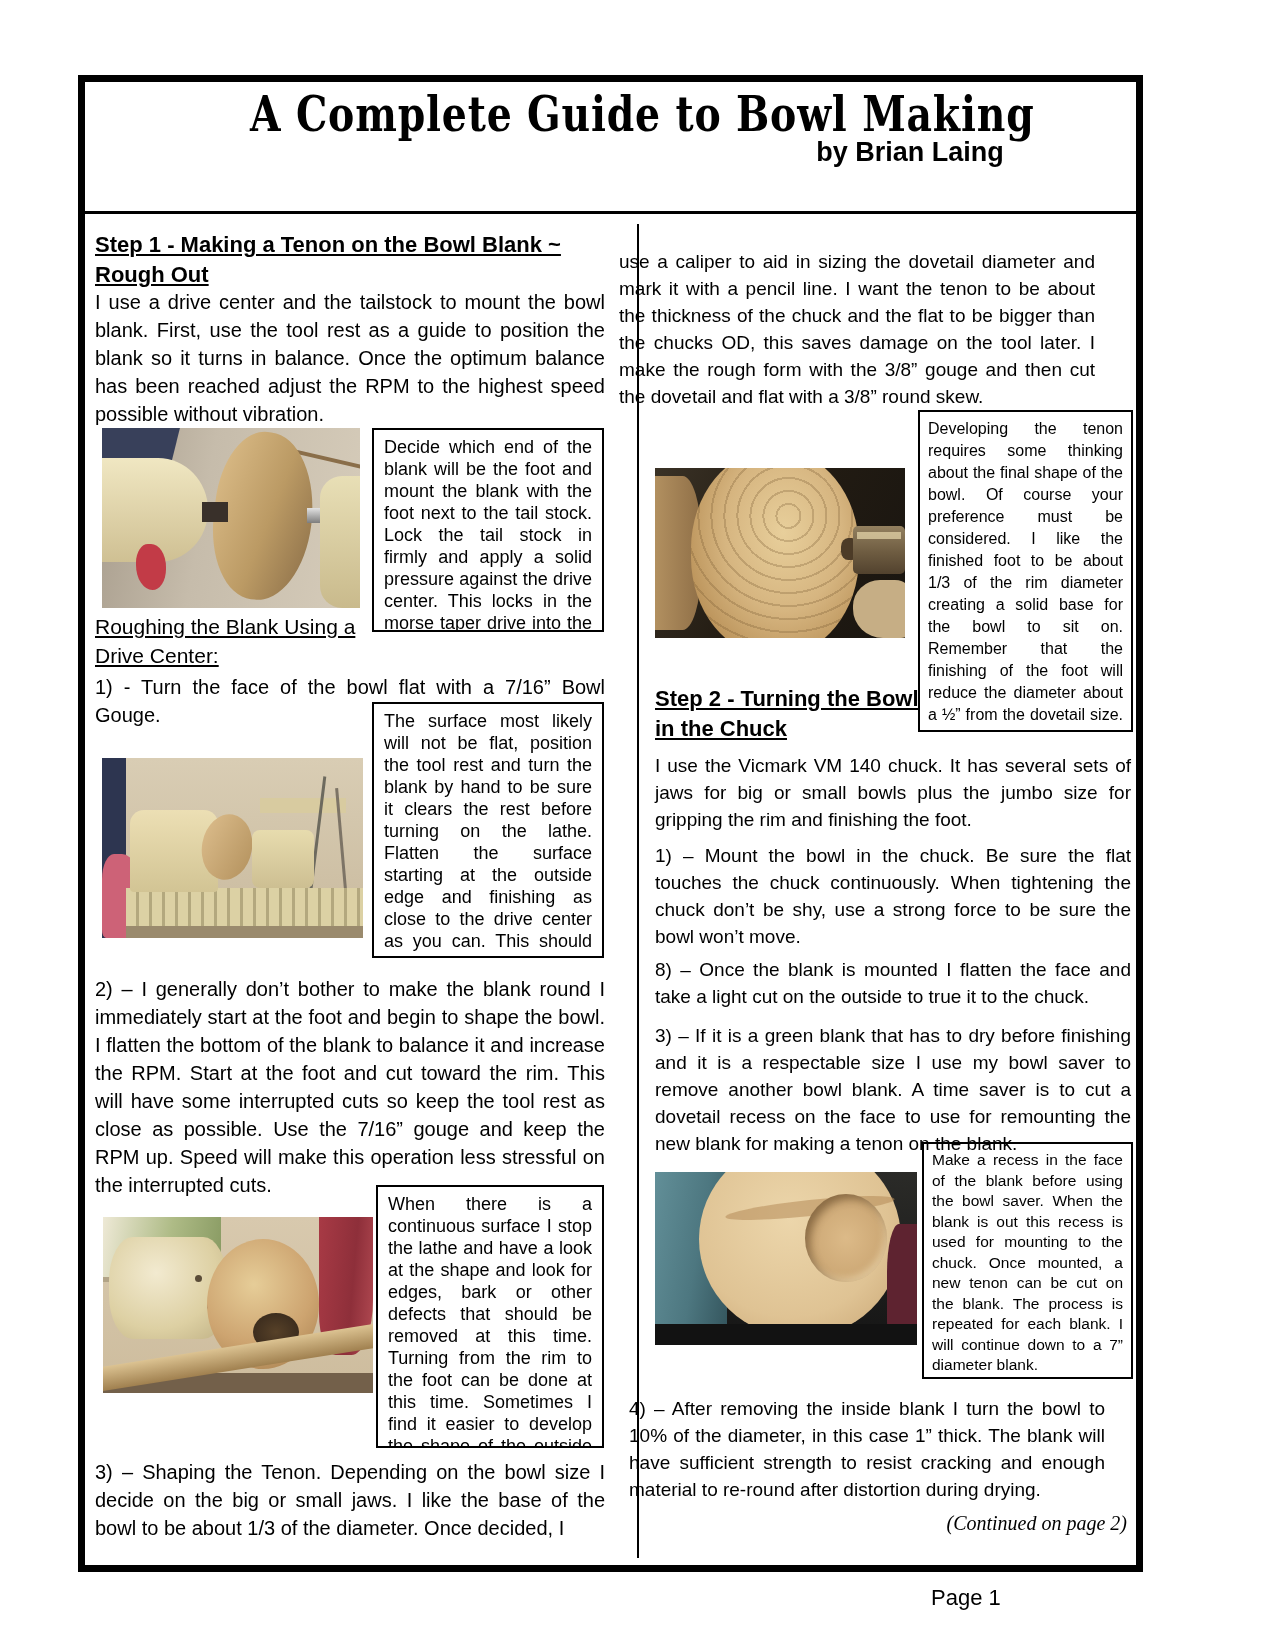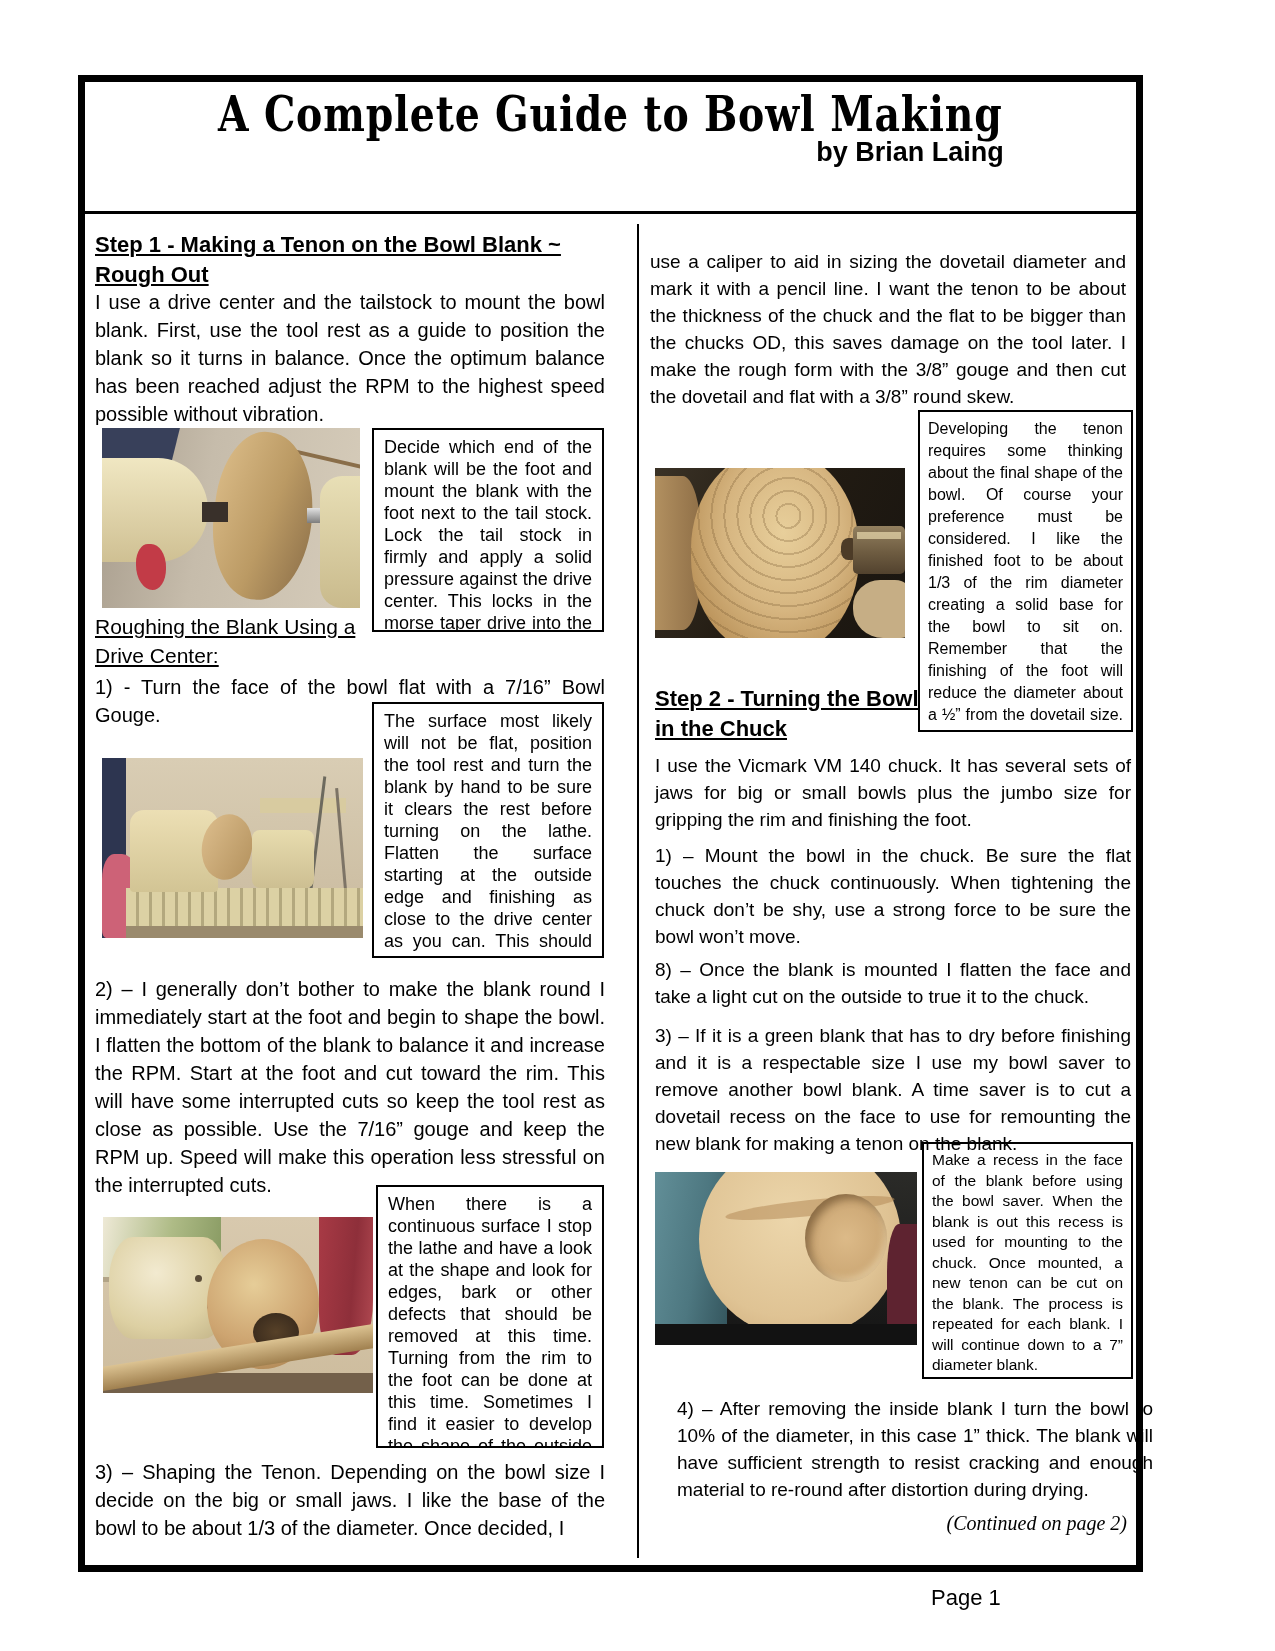--- a/index.html
+++ b/index.html
@@ -1,20 +1,20 @@
 <!DOCTYPE html>
 <html><head>
 <meta charset="utf-8">
 <style>
   html,body{margin:0;padding:0;background:#fff;}
   body{width:1275px;height:1651px;position:relative;font-family:"Liberation Sans",sans-serif;color:#000;-webkit-font-smoothing:antialiased;}
   .abs{position:absolute;}
   
   .frame{position:absolute;left:78px;top:75px;width:1051px;height:1483px;border:7px solid #000;pointer-events:none;}
-  .title-wrap{position:absolute;left:78px;top:86px;width:1065px;text-align:center;}
+  .title-wrap{position:absolute;left:78px;top:86px;width:1065px;text-align:center;padding-left:32px;}
   .title-inner{display:inline-block;font-family:"DejaVu Serif",serif;font-weight:900;font-size:48px;letter-spacing:1px;transform:scaleX(.82);transform-origin:center;}
   .byline{position:absolute;left:700px;top:137px;width:420px;text-align:center;font-weight:bold;font-size:27px;}
   .rule{position:absolute;left:85px;top:211px;width:1051px;height:3px;background:#000;}
   .divider{position:absolute;left:637px;top:224px;width:2px;height:1334px;background:#000;}
   
   .h1{font-size:22px;font-weight:bold;text-decoration:underline;line-height:30px;}
   .p{font-size:20px;line-height:28px;text-align:justify;}
   .pr{font-size:19px;line-height:27px;text-align:justify;}
   .caption{font-size:21px;line-height:29px;text-decoration:underline;}
   .box{border:2px solid #000;box-sizing:border-box;padding:6px 10px;font-size:18px;line-height:22px;text-align:justify;overflow:hidden;}
@@ -136,21 +136,21 @@
   <div class="bolt1"></div>
   <div class="bolt2"></div>
   <div class="bowl"></div>
   <div class="hole"></div>
   <div class="bottom"></div>
   <div class="bar"></div>
 </div>
 
 <div class="abs p" style="left:95px;top:1458px;width:510px;">3) – Shaping the Tenon.  Depending on the bowl size I decide on the big or small jaws.  I like the base of the bowl to be about 1/3 of the diameter. Once decided, I</div>
 
-<div class="abs pr" style="left:650px;top:248px;width:476px;">use a caliper to aid in sizing the dovetail diameter and mark it with a pencil line.  I want the tenon to be about the thickness of the chuck and the flat to be bigger than the chucks OD, this saves damage on the tool later.  I make the rough form with the 3/8” gouge and then cut the dovetail and flat with a 3/8” round skew.</div>
+<div class="abs pr" style="left:619px;top:248px;width:476px;">use a caliper to aid in sizing the dovetail diameter and mark it with a pencil line.  I want the tenon to be about the thickness of the chuck and the flat to be bigger than the chucks OD, this saves damage on the tool later.  I make the rough form with the 3/8” gouge and then cut the dovetail and flat with a 3/8” round skew.</div>
 
 <div class="abs boxr" style="left:918px;top:410px;width:215px;height:322px;">Developing the tenon requires some thinking about the final shape of the bowl. Of course your preference must be considered.  I like the finished foot to be about 1/3 of the rim diameter creating a solid base for the bowl to sit on. Remember that the finishing of the foot will reduce the diameter about a ½” from the dovetail size. The bowl is ready for the chuck.</div>
 
 <div class="photo pR1" style="left:655px;top:468px;width:250px;height:170px;" title="Close-up of shaped bowl blank with tenon at tailstock">
   <div class="wood"></div>
   <div class="dome"></div>
   <div class="grain"></div>
   <div class="knob"></div>
   <div class="cyl"></div>
   <div class="shine"></div>
@@ -169,17 +169,17 @@
 <div class="photo pR2" style="left:655px;top:1172px;width:262px;height:173px;" title="Dovetail recess cut in the face of the blank">
   <div class="teal"></div>
   <div class="face"></div>
   <div class="streak"></div>
   <div class="recess"></div>
   <div class="cloth"></div>
   <div class="bar"></div>
   <div class="bottom"></div>
 </div>
 
-<div class="abs pr" style="left:677px;top:1395px;width:476px;">4) – After removing the inside blank I turn the bowl to 10% of the diameter, in this case 1” thick.  The blank will have sufficient strength to resist cracking and enough material to re-round after distortion during drying.</div>
+<div class="abs pr" style="left:629px;top:1395px;width:476px;">4) – After removing the inside blank I turn the bowl to 10% of the diameter, in this case 1” thick.  The blank will have sufficient strength to resist cracking and enough material to re-round after distortion during drying.</div>
 
 <div class="abs continued" style="left:655px;top:1512px;width:472px;">(Continued on page 2)</div>
 
 <div class="abs pagenum" style="left:931px;top:1585px;width:170px;">Page 1</div>
 
 </body></html>

